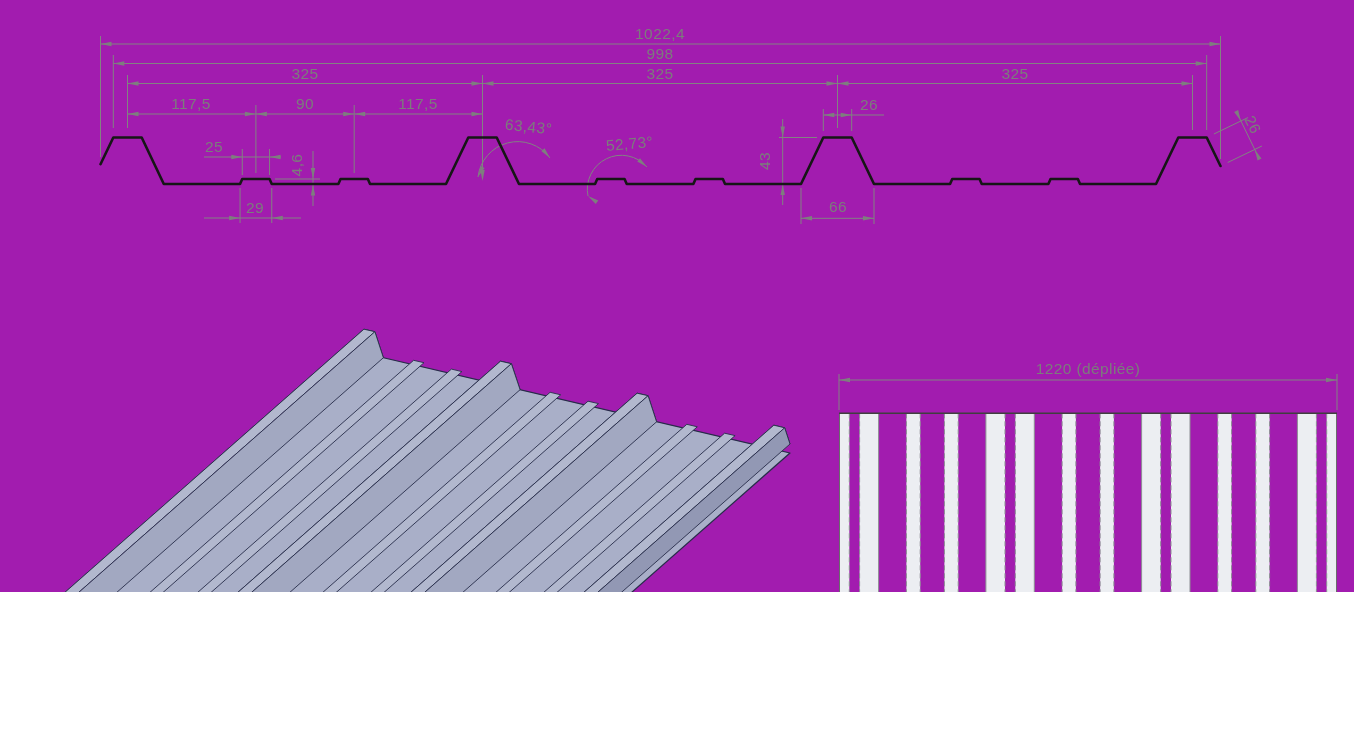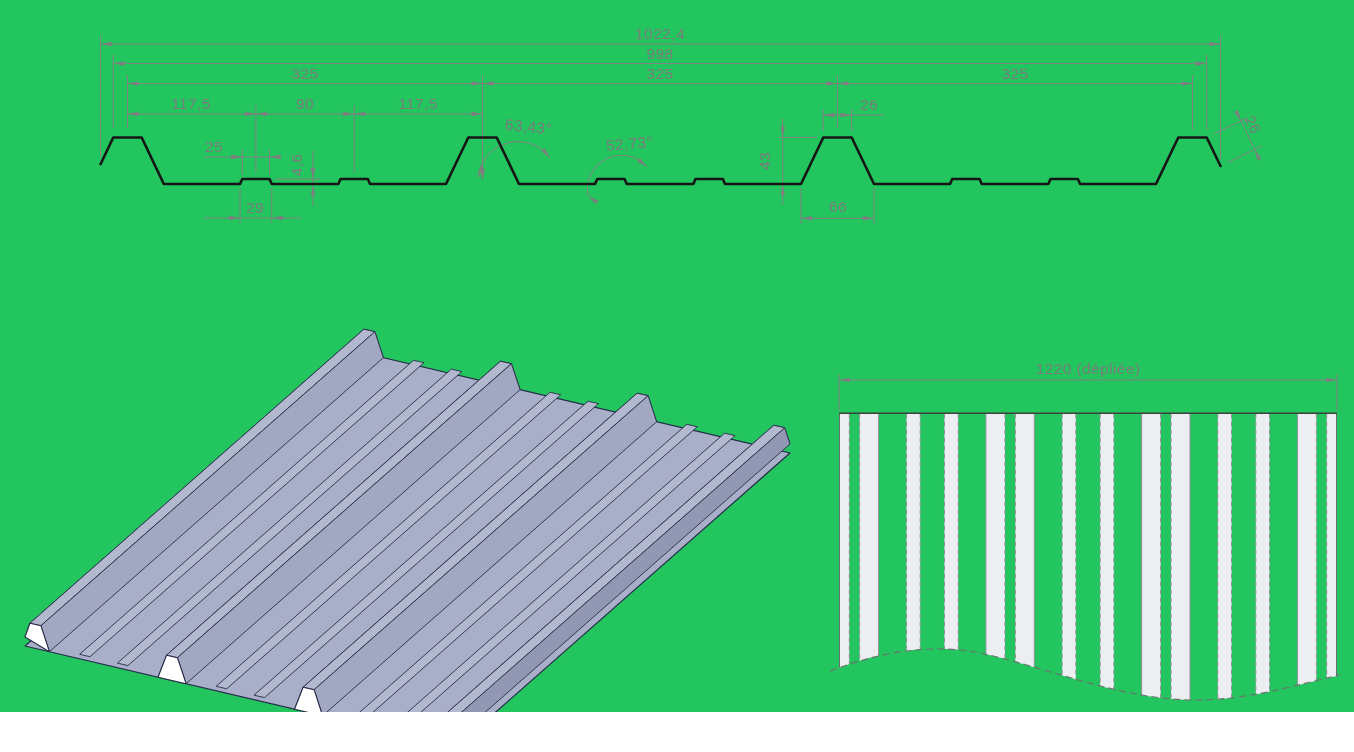--- a/index.html
+++ b/index.html
@@ -1,16 +1,16 @@
 <!DOCTYPE html>
 <html><head>
 <meta charset="utf-8">
 <style>
   html,body{margin:0;padding:0;background:#ffffff;}
-  #page{position:relative;width:1354px;height:712px;background:#22c55e;overflow:hidden;}
+  #page{position:relative;width:1354px;height:592px;background:#a21caf;overflow:hidden;}
   svg{position:absolute;left:0;top:0;}
   .dl{stroke:#828282;stroke-width:1;fill:none;}
   .ar{fill:#7e7e7e;stroke:none;}
   .profile{stroke:#161616;stroke-width:2.6;fill:none;stroke-linejoin:round;stroke-linecap:round;}
   .dt{font-family:"Liberation Sans",sans-serif;font-size:15.5px;fill:#7c7c7c;letter-spacing:0.4px;}
   .fsolid{stroke:#8d8f94;stroke-width:1;}
   .fdash{stroke:#8d8f94;stroke-width:1;stroke-dasharray:5,3;}
   .fz{fill:#eceef2;stroke:none;}
   .fborder{stroke:#3f3f3f;stroke-width:1.5;fill:none;}
   .fwave{stroke:#6f6f6f;stroke-width:1.1;fill:none;stroke-dasharray:7,4;}

